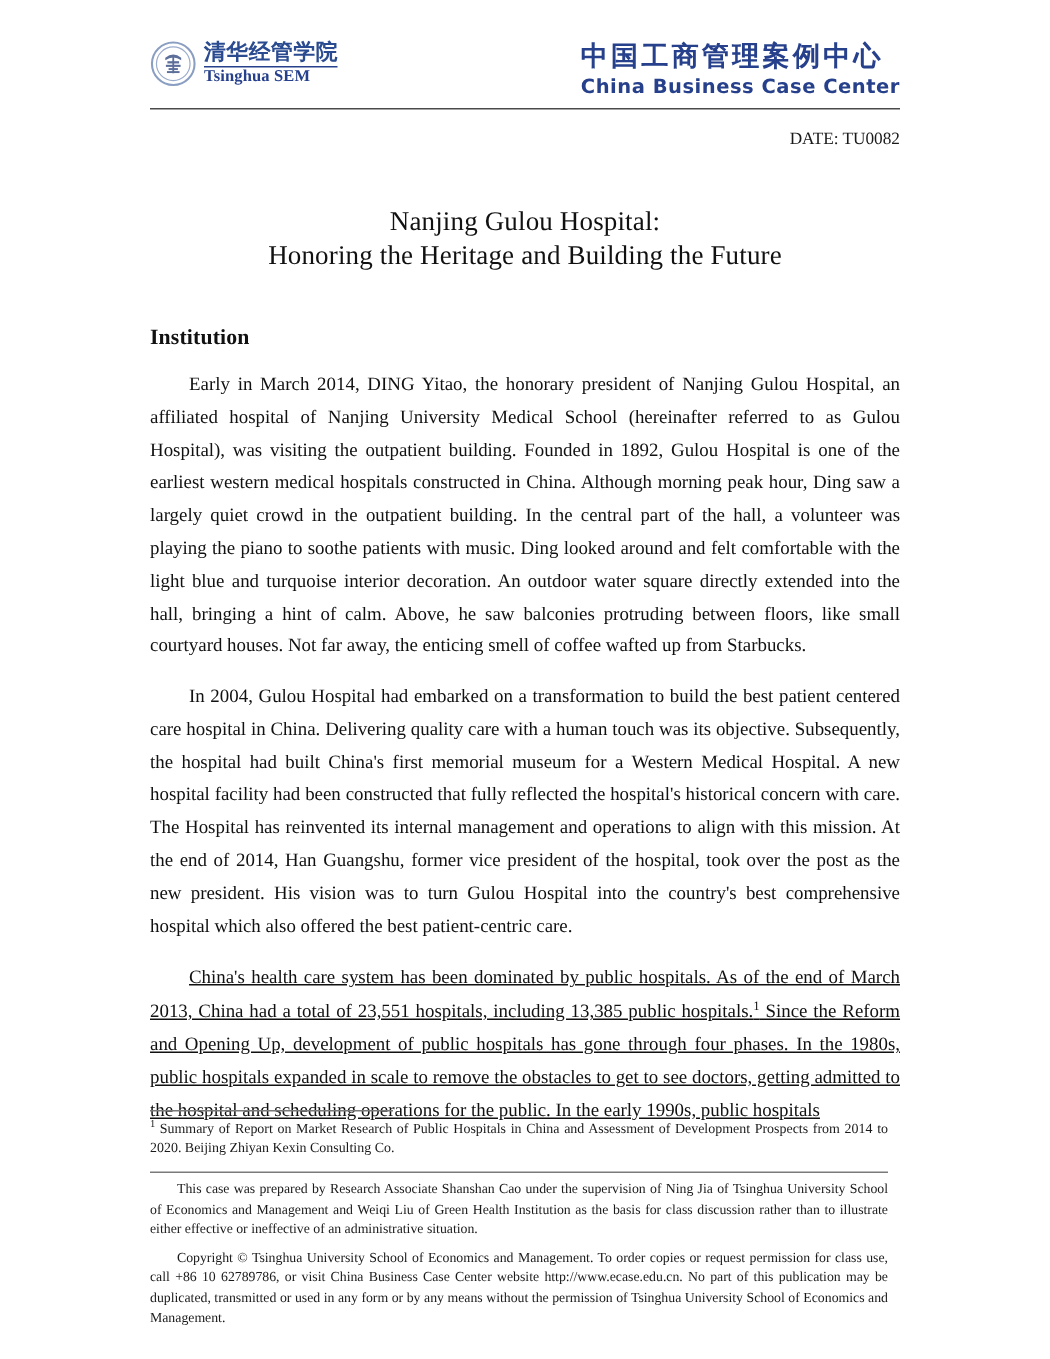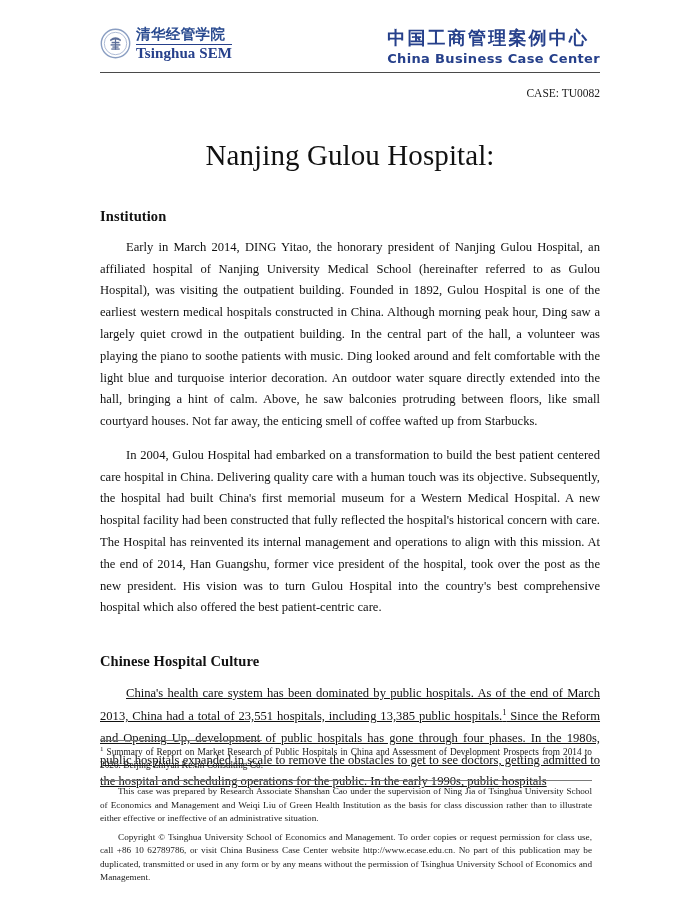--- a/index.html
+++ b/index.html
@@ -50,21 +50,21 @@
   .cn-name {
     font-family: "DejaVu Serif", "Liberation Serif", serif;
     font-size: 14.5px;
     font-weight: bold;
     color: #2a4b90;
     letter-spacing: 0.4px;
     white-space: nowrap;
   }
   .en-name {
     font-family: "Liberation Serif", "DejaVu Serif", serif;
-    font-size: 15px;
+    font-size: 11px;
     font-weight: bold;
     color: #26408b;
     letter-spacing: 0.1px;
     margin-top: 2px;
     border-top: 1px solid #26408b;
     padding-top: 1px;
     white-space: nowrap;
   }
   .brand-right {
     text-align: left;
@@ -105,21 +105,21 @@
   .case-meta div { white-space: pre; }
 
   
   .doc-title {
     text-align: center;
     margin-top: 33px;
     line-height: 1.32;
   }
   .doc-title .l1,
   .doc-title .l2 {
-    font-size: 29px;
+    font-size: 18px;
     font-weight: normal;
     letter-spacing: 0.1px;
   }
 
   
   h2.section {
     font-size: 14.5px;
     font-weight: bold;
     margin: 34px 0 0 0;
     letter-spacing: 0.1px;
@@ -200,32 +200,32 @@
     <div class="brand-right">
       <div class="cn-center">中国工商管理案例中心</div>
       <div class="en-center">China Business Case Center</div>
     </div>
 
   </div>
 
   <hr class="rule-head">
 
   <div class="case-meta">
-    <div>CASE: TU0082</div>
+    <div>DATE: TU0082</div>
   </div>
 
   <div class="doc-title">
     <div class="l1">Nanjing Gulou Hospital:</div>
+    <div class="l2">Honoring the Heritage and Building the Future</div>
   </div>
 
   <h2 class="section">Institution</h2>
   <p class="body-par">Early in March 2014, DING Yitao, the honorary president of Nanjing Gulou Hospital, an affiliated hospital of Nanjing University Medical School (hereinafter referred to as Gulou Hospital), was visiting the outpatient building. Founded in 1892, Gulou Hospital is one of the earliest western medical hospitals constructed in China. Although morning peak hour, Ding saw a largely quiet crowd in the outpatient building. In the central part of the hall, a volunteer was playing the piano to soothe patients with music. Ding looked around and felt comfortable with the light blue and turquoise interior decoration. An outdoor water square directly extended into the hall, bringing a hint of calm. Above, he saw balconies protruding between floors, like small courtyard houses. Not far away, the enticing smell of coffee wafted up from Starbucks.</p>
   <p class="body-par">In 2004, Gulou Hospital had embarked on a transformation to build the best patient centered care hospital in China. Delivering quality care with a human touch was its objective. Subsequently, the hospital had built China's first memorial museum for a Western Medical Hospital. A new hospital facility had been constructed that fully reflected the hospital's historical concern with care. The Hospital has reinvented its internal management and operations to align with this mission. At the end of 2014, Han Guangshu, former vice president of the hospital, took over the post as the new president. His vision was to turn Gulou Hospital into the country's best comprehensive hospital which also offered the best patient-centric care.</p>
 
-  <h2 class="section">Chinese Hospital Culture</h2>
   <p class="body-par tight"><span>China's health care system has been dominated by public hospitals. As of the end of March 2013, China had a total of 23,551 hospitals, including 13,385 public hospitals.</span><sup class="fn">1</sup><span> Since the Reform and Opening Up, development of public hospitals has gone through four phases. In the 1980s, public hospitals expanded in scale to remove the obstacles to get to see doctors, getting admitted to the hospital and scheduling operations for the public. In the early 1990s, public hospitals</span></p>
 
   <div class="footnote-zone">
     <hr class="rule-fn-short">
     <p class="footnote"><sup>1</sup><span>Summary of Report on Market Research of Public Hospitals in China and Assessment of Development Prospects from 2014 to 2020. Beijing Zhiyan Kexin Consulting Co.</span></p>
 
     <hr class="rule-fn-long">
     <p class="legal indent">This case was prepared by Research Associate Shanshan Cao under the supervision of Ning Jia of Tsinghua University School of Economics and Management and Weiqi Liu of Green Health Institution as the basis for class discussion rather than to illustrate either effective or ineffective of an administrative situation.</p>
     <p class="legal indent">Copyright © Tsinghua University School of Economics and Management. To order copies or request permission for class use, call +86 10 62789786, or visit China Business Case Center website http://www.ecase.edu.cn. No part of this publication may be duplicated, transmitted or used in any form or by any means without the permission of Tsinghua University School of Economics and Management.</p>
   </div>

